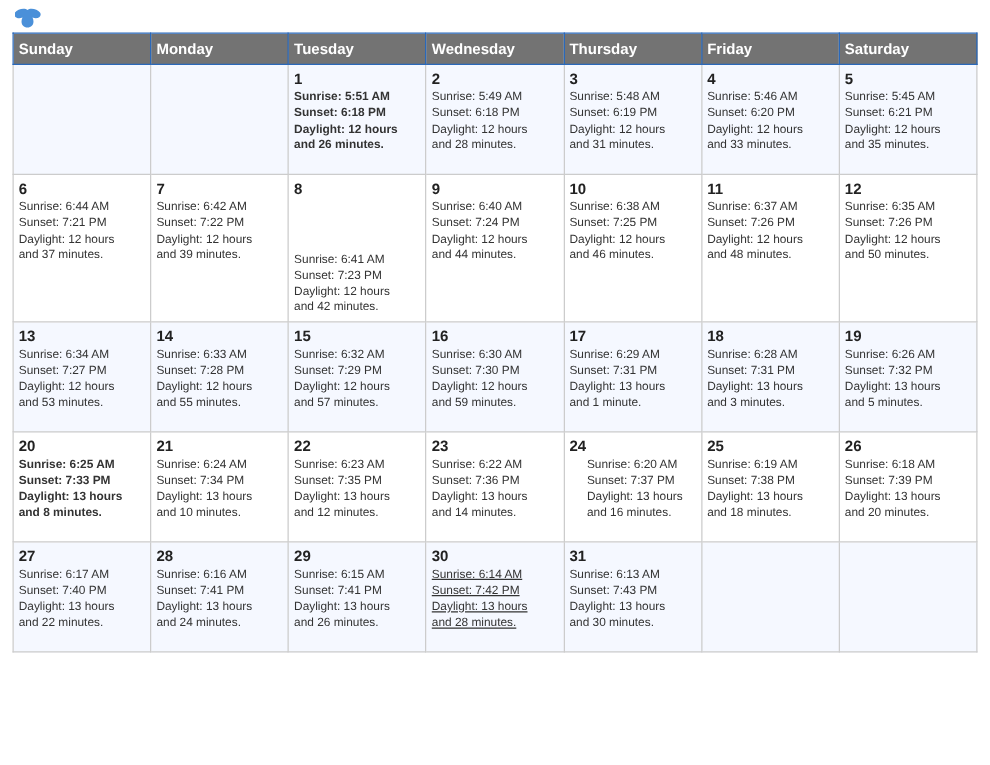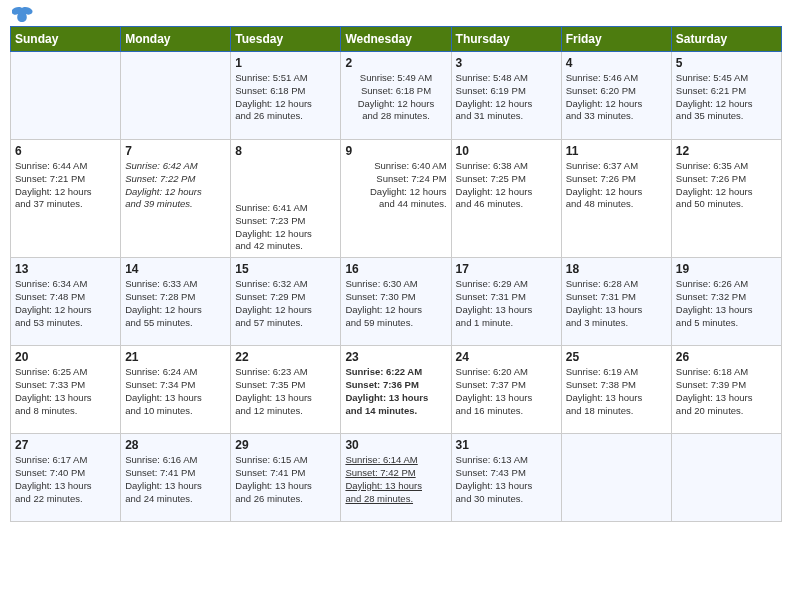--- a/index.html
+++ b/index.html
@@ -35,21 +35,21 @@
     .location-title {
       font-size: 16px;
       color: #444;
     }
     table {
       width: 100%;
       border-collapse: collapse;
       table-layout: fixed;
     }
     thead th {
-      background-color: #4d7c0f;
+      background-color: #737373;
       color: #fff;
       font-size: 12px;
       font-weight: bold;
       padding: 5px 4px;
       text-align: left;
       border: 1px solid #2a68b9;
     }
     tbody td {
       vertical-align: top;
       border: 1px solid #ccc;
@@ -106,28 +106,28 @@
         <th>Friday</th>
         <th>Saturday</th>
       </tr>
   </thead>
   <tbody>
   <tr>
         <td></td>
         <td></td>
         <td>
           <span class="day-number">1</span>
-          <div class="cell-info" style="white-space: pre-line;">Sunrise: 5:51 AM
+          <div class="cell-info" style="white-space: pre-line; font-weight: bold;">Sunrise: 5:51 AM
 Sunset: 6:18 PM
 Daylight: 12 hours
 and 26 minutes.</div>
         </td>
         <td>
           <span class="day-number">2</span>
-          <div class="cell-info" style="white-space: pre-line; text-align: center;">Sunrise: 5:49 AM
+          <div class="cell-info" style="white-space: pre-line;">Sunrise: 5:49 AM
 Sunset: 6:18 PM
 Daylight: 12 hours
 and 28 minutes.</div>
         </td>
         <td>
           <span class="day-number">3</span>
           <div class="cell-info" style="white-space: pre-line;">Sunrise: 5:48 AM
 Sunset: 6:19 PM
 Daylight: 12 hours
 and 31 minutes.</div>
@@ -150,35 +150,35 @@
       <tr>
         <td>
           <span class="day-number">6</span>
           <div class="cell-info" style="white-space: pre-line;">Sunrise: 6:44 AM
 Sunset: 7:21 PM
 Daylight: 12 hours
 and 37 minutes.</div>
         </td>
         <td>
           <span class="day-number">7</span>
-          <div class="cell-info" style="white-space: pre-line; font-style: italic;">Sunrise: 6:42 AM
+          <div class="cell-info" style="white-space: pre-line;">Sunrise: 6:42 AM
 Sunset: 7:22 PM
 Daylight: 12 hours
 and 39 minutes.</div>
         </td>
         <td>
           <span class="day-number">8</span>
           <div class="cell-info" style="white-space: pre-line; margin-top: 44px;">Sunrise: 6:41 AM
 Sunset: 7:23 PM
 Daylight: 12 hours
 and 42 minutes.</div>
         </td>
         <td>
           <span class="day-number">9</span>
-          <div class="cell-info" style="white-space: pre-line; text-align: right;">Sunrise: 6:40 AM
+          <div class="cell-info" style="white-space: pre-line;">Sunrise: 6:40 AM
 Sunset: 7:24 PM
 Daylight: 12 hours
 and 44 minutes.</div>
         </td>
         <td>
           <span class="day-number">10</span>
           <div class="cell-info" style="white-space: pre-line;">Sunrise: 6:38 AM
 Sunset: 7:25 PM
 Daylight: 12 hours
 and 46 minutes.</div>
@@ -195,21 +195,21 @@
           <div class="cell-info" style="white-space: pre-line;">Sunrise: 6:35 AM
 Sunset: 7:26 PM
 Daylight: 12 hours
 and 50 minutes.</div>
         </td>
       </tr>
       <tr>
         <td>
           <span class="day-number">13</span>
           <div class="cell-info" style="white-space: pre-line;">Sunrise: 6:34 AM
-Sunset: 7:48 PM
+Sunset: 7:27 PM
 Daylight: 12 hours
 and 53 minutes.</div>
         </td>
         <td>
           <span class="day-number">14</span>
           <div class="cell-info" style="white-space: pre-line;">Sunrise: 6:33 AM
 Sunset: 7:28 PM
 Daylight: 12 hours
 and 55 minutes.</div>
         </td>
@@ -245,49 +245,49 @@
           <span class="day-number">19</span>
           <div class="cell-info" style="white-space: pre-line;">Sunrise: 6:26 AM
 Sunset: 7:32 PM
 Daylight: 13 hours
 and 5 minutes.</div>
         </td>
       </tr>
       <tr>
         <td>
           <span class="day-number">20</span>
-          <div class="cell-info" style="white-space: pre-line;">Sunrise: 6:25 AM
+          <div class="cell-info" style="white-space: pre-line; font-weight: bold;">Sunrise: 6:25 AM
 Sunset: 7:33 PM
 Daylight: 13 hours
 and 8 minutes.</div>
         </td>
         <td>
           <span class="day-number">21</span>
           <div class="cell-info" style="white-space: pre-line;">Sunrise: 6:24 AM
 Sunset: 7:34 PM
 Daylight: 13 hours
 and 10 minutes.</div>
         </td>
         <td>
           <span class="day-number">22</span>
           <div class="cell-info" style="white-space: pre-line;">Sunrise: 6:23 AM
 Sunset: 7:35 PM
 Daylight: 13 hours
 and 12 minutes.</div>
         </td>
         <td>
           <span class="day-number">23</span>
-          <div class="cell-info" style="white-space: pre-line; font-weight: bold;">Sunrise: 6:22 AM
+          <div class="cell-info" style="white-space: pre-line;">Sunrise: 6:22 AM
 Sunset: 7:36 PM
 Daylight: 13 hours
 and 14 minutes.</div>
         </td>
         <td>
           <span class="day-number">24</span>
-          <div class="cell-info" style="white-space: pre-line;">Sunrise: 6:20 AM
+          <div class="cell-info" style="white-space: pre-line; margin-left: 14px;">Sunrise: 6:20 AM
 Sunset: 7:37 PM
 Daylight: 13 hours
 and 16 minutes.</div>
         </td>
         <td>
           <span class="day-number">25</span>
           <div class="cell-info" style="white-space: pre-line;">Sunrise: 6:19 AM
 Sunset: 7:38 PM
 Daylight: 13 hours
 and 18 minutes.</div>

